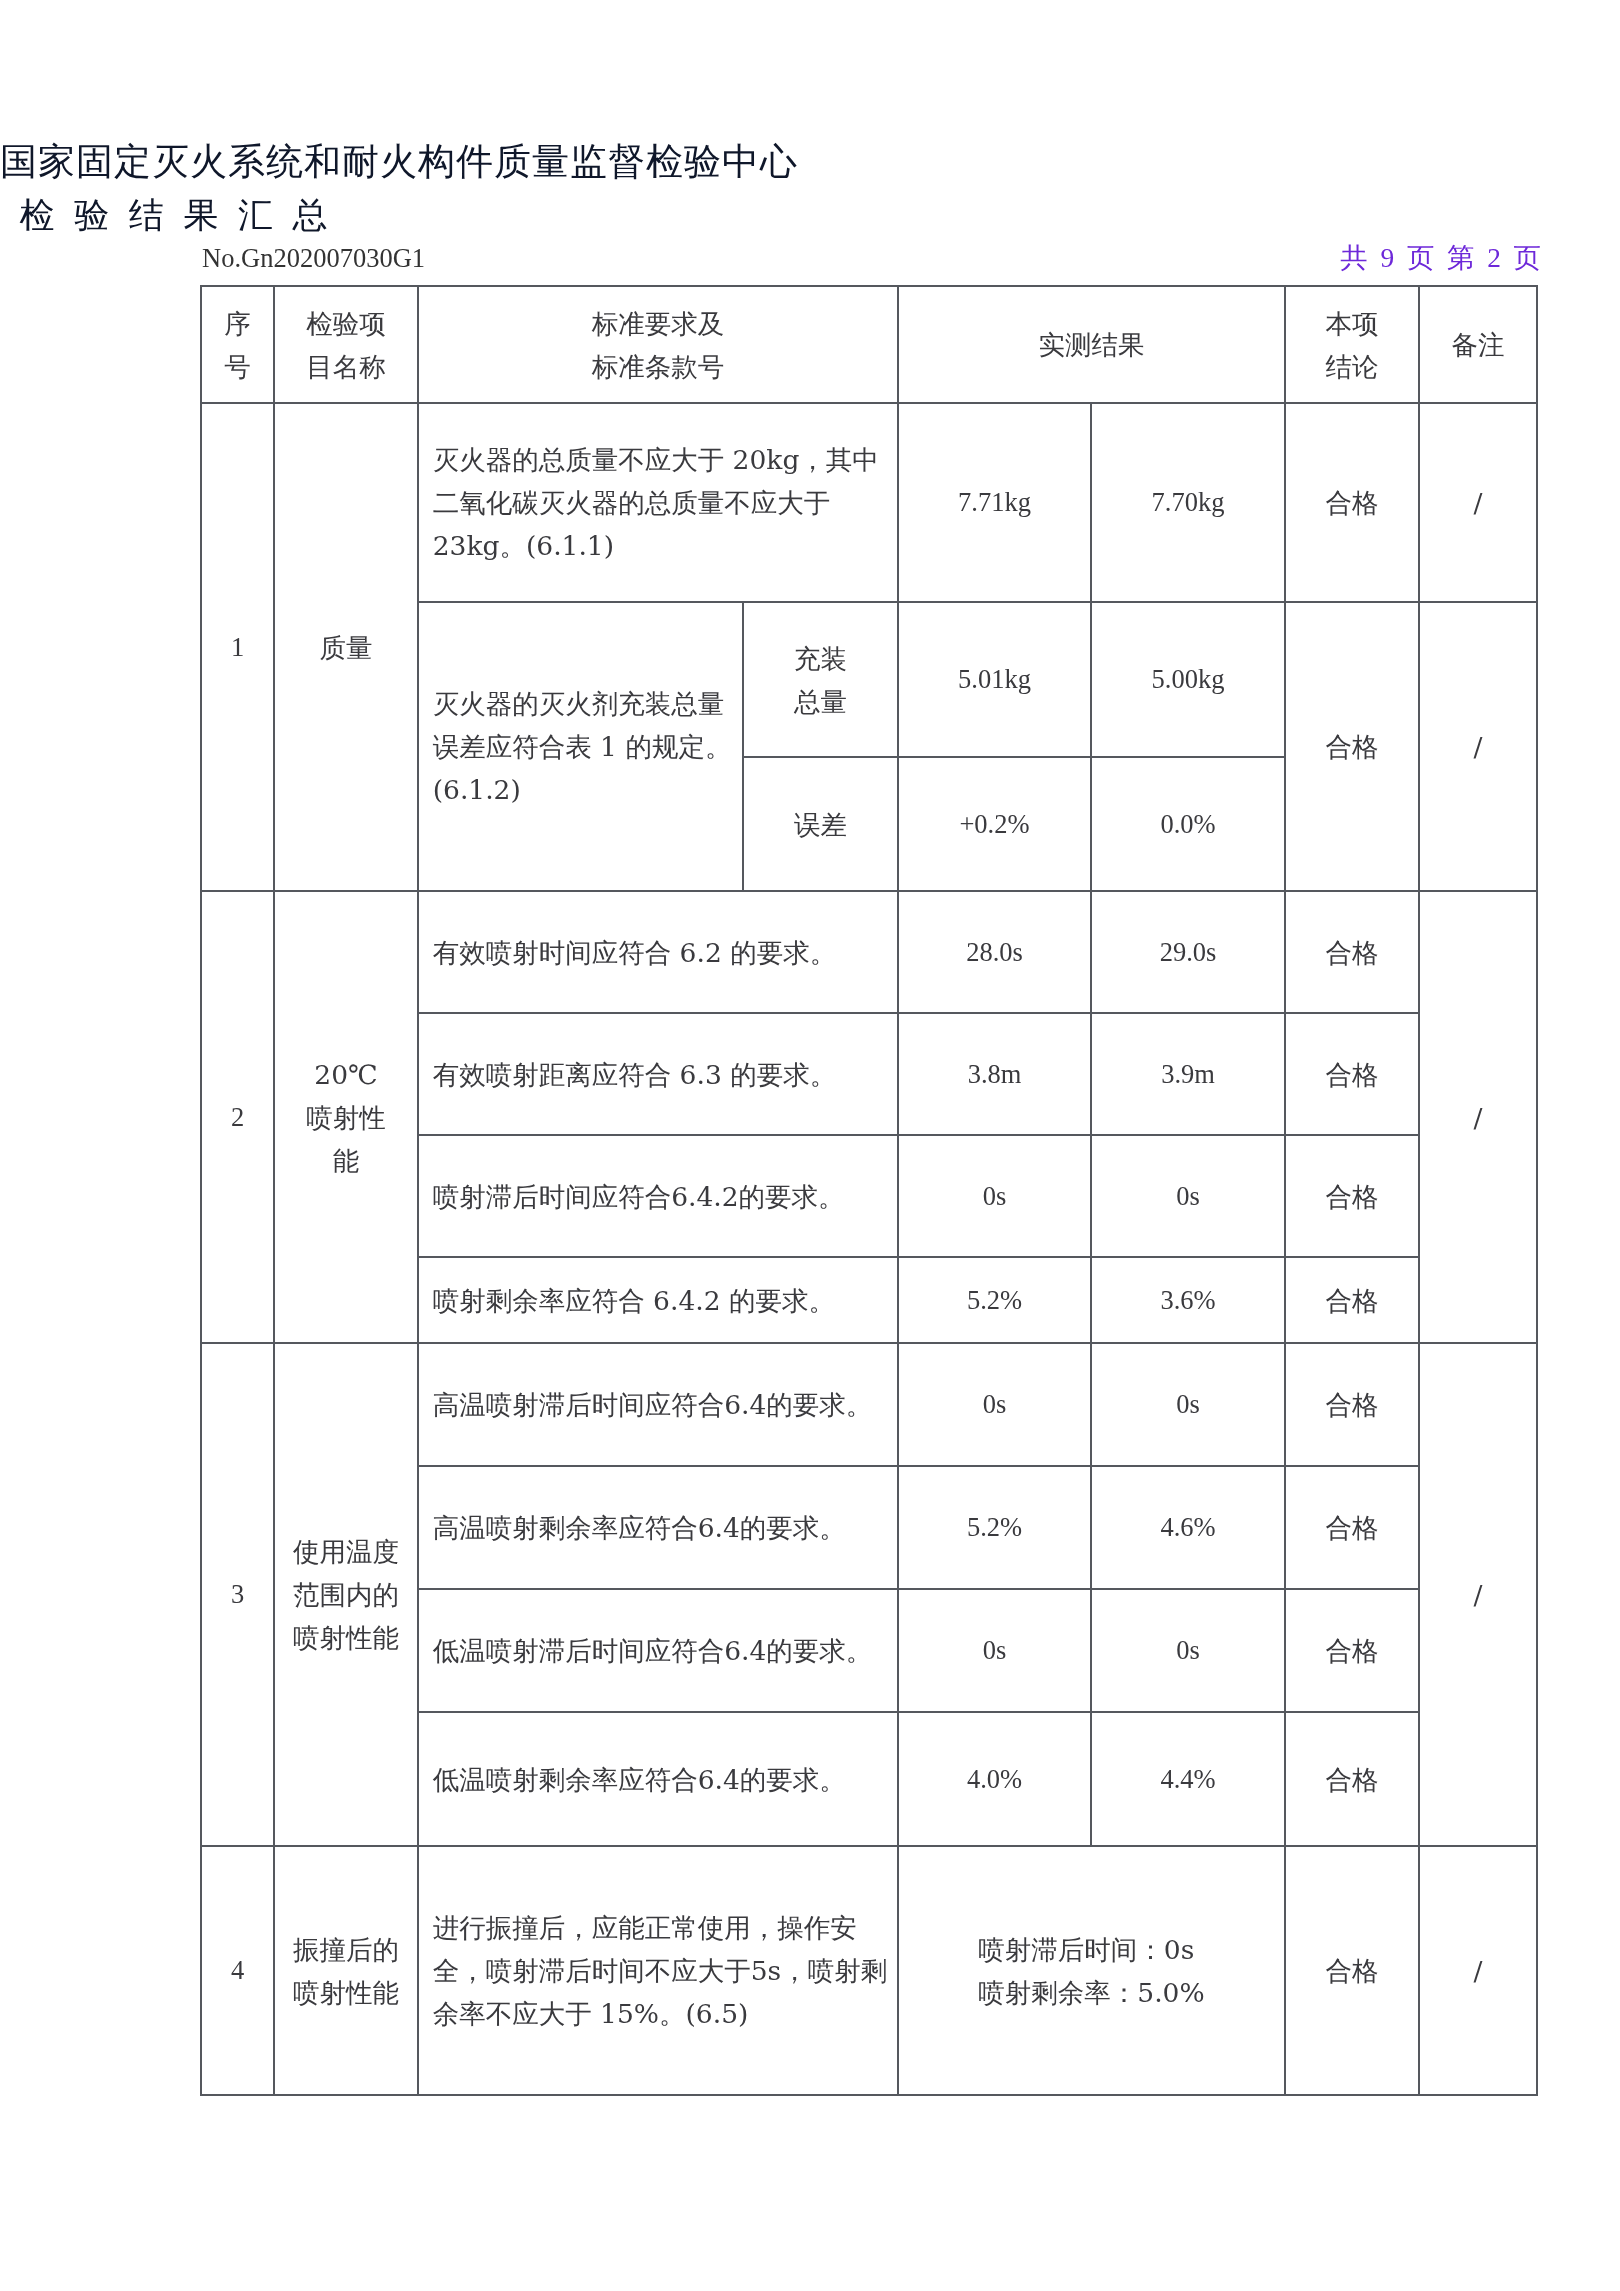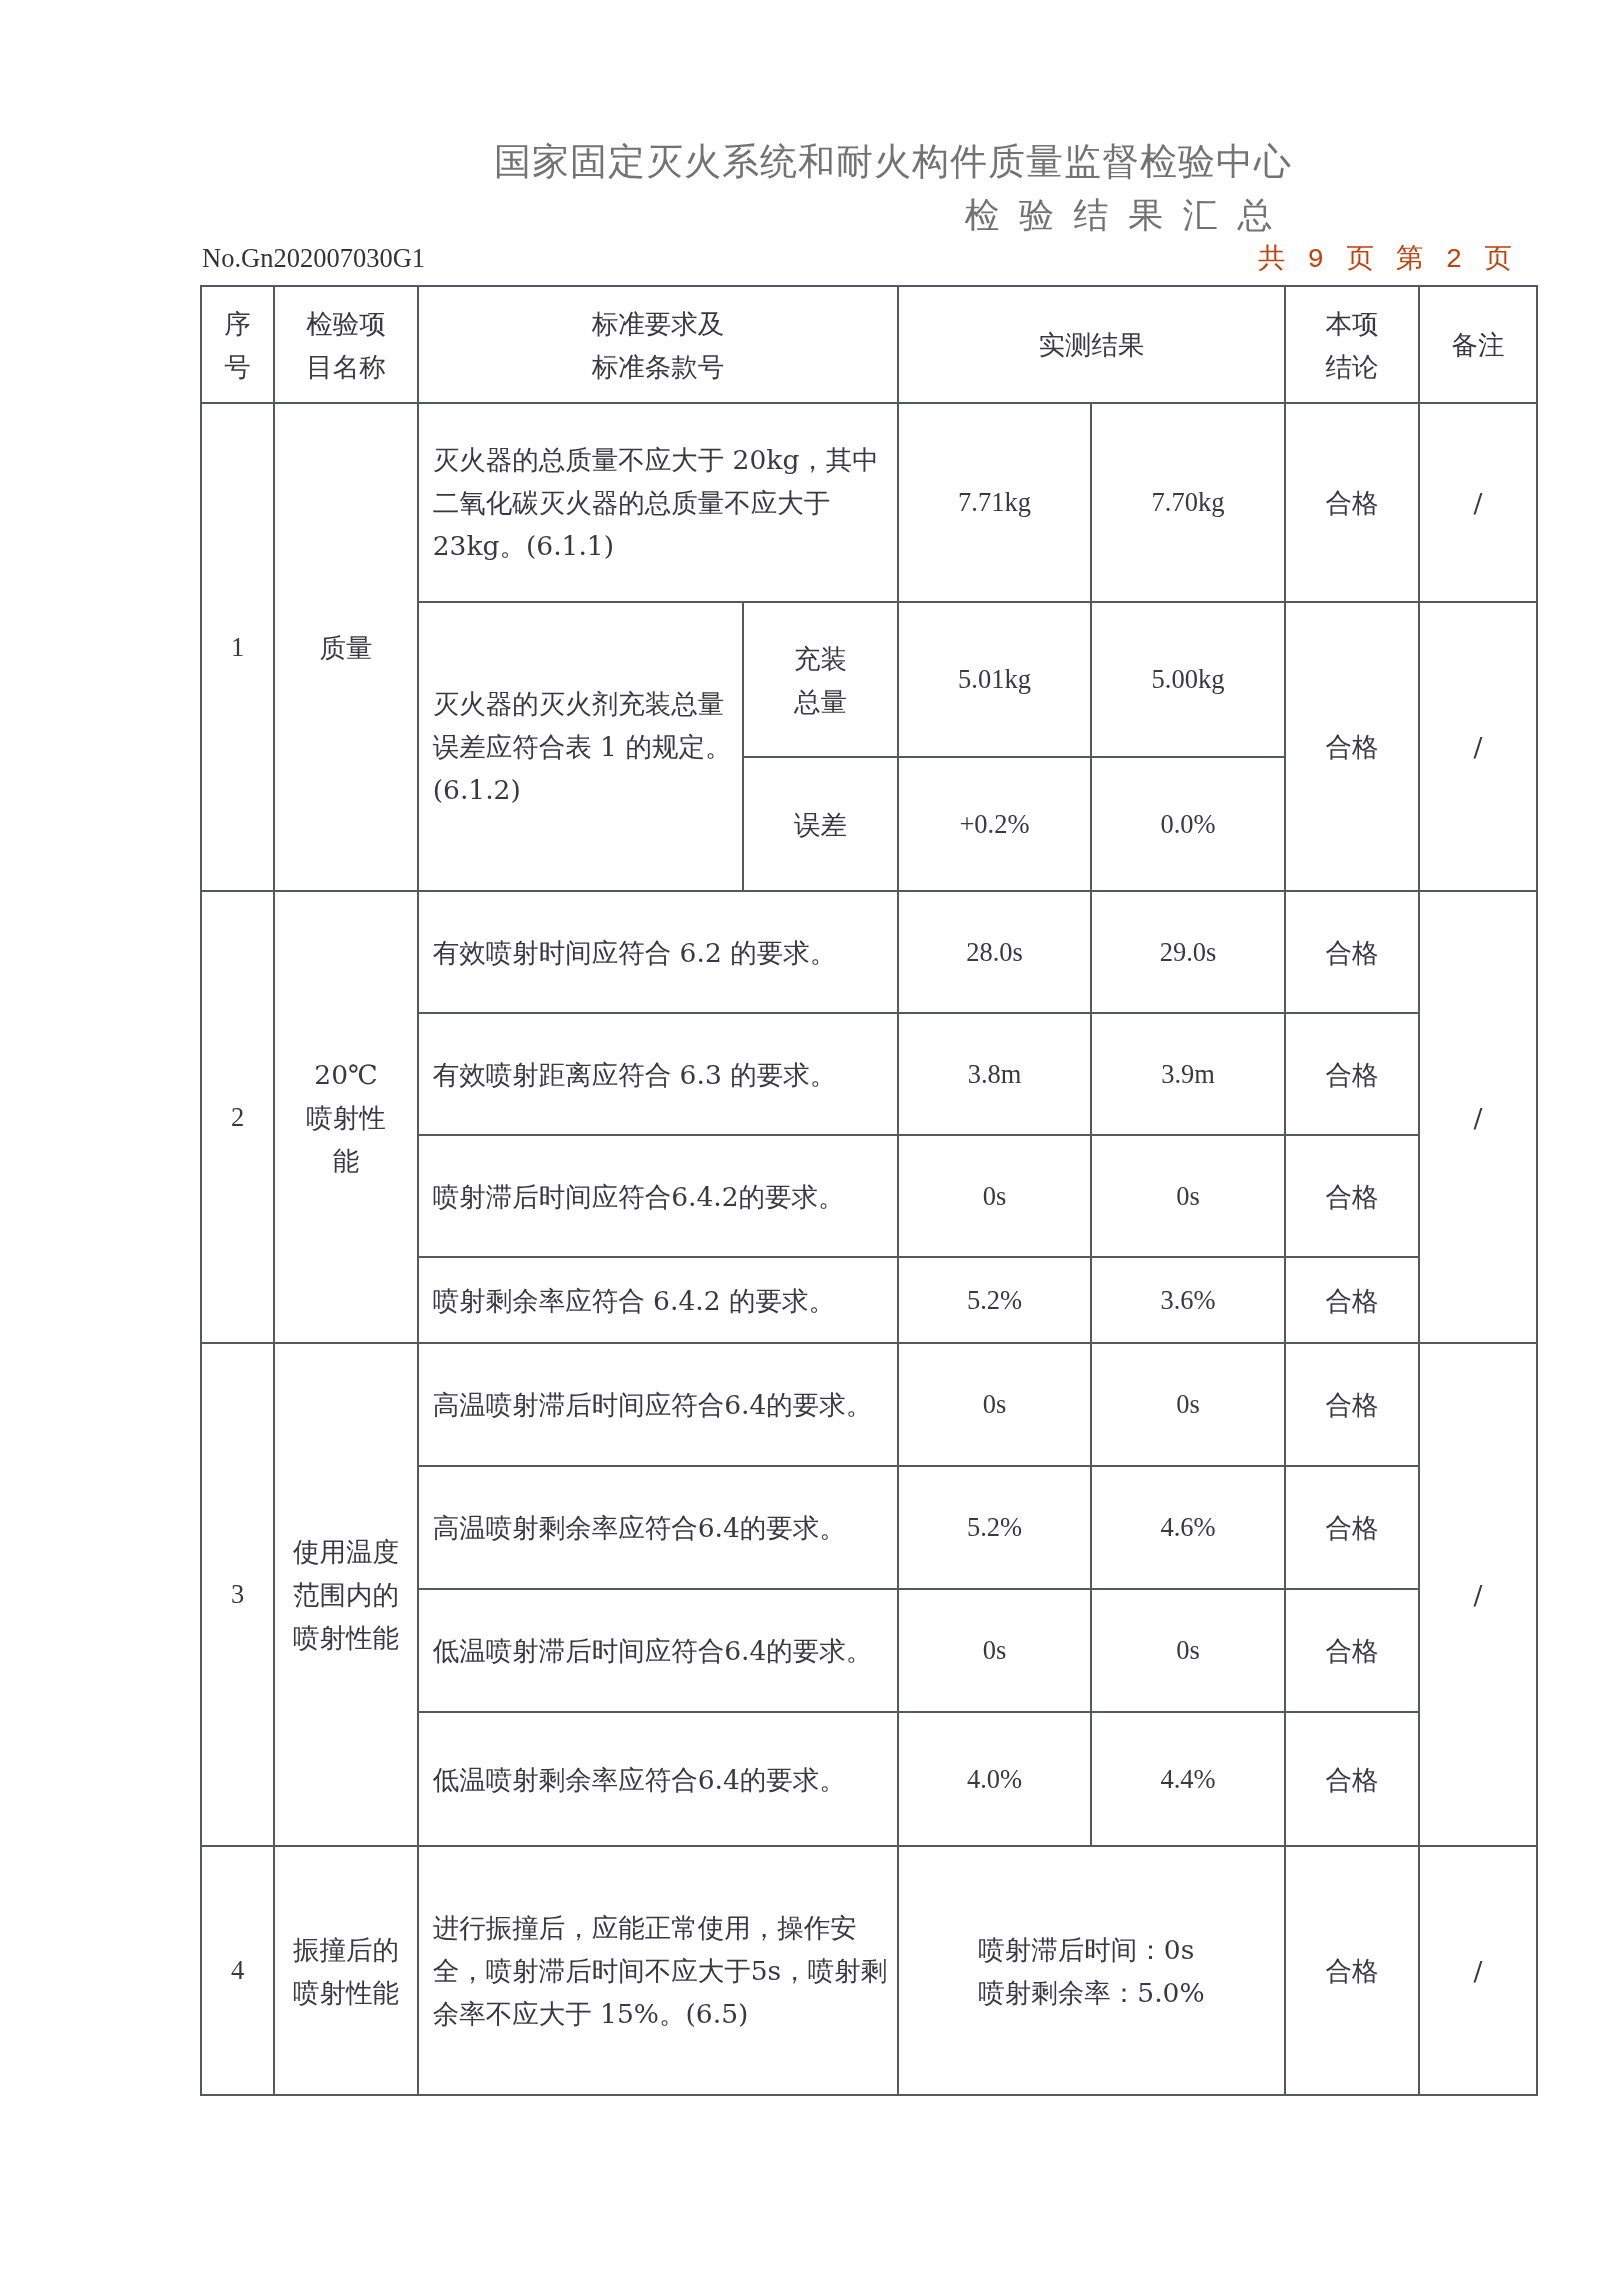--- a/index.html
+++ b/index.html
@@ -1,25 +1,25 @@
 <!DOCTYPE html>
 <html><head>
 <meta charset="utf-8">
 <style>
   html, body { margin: 0; padding: 0; background: #ffffff; }
   body { width: 1620px; height: 2292px; position: relative; overflow: hidden;
          font-family: "DejaVu Serif", "Liberation Serif", serif; color: #333336; }
-  .title { position: absolute; left: 0; width: 1292px; text-align: right;
-           font-family: "DejaVu Sans", "Liberation Sans", sans-serif; color: #737373; }
+  .title { position: absolute; left: 0; width: 1292px; text-align: left;
+           font-family: "DejaVu Sans", "Liberation Sans", sans-serif; color: #0f172a; }
   .title.main { top: 137px; font-size: 37px; letter-spacing: 1px; }
   .title.sub { top: 192px; font-size: 35px; letter-spacing: 19.6px; padding-left: 19.6px; box-sizing: border-box; }
   .report-no { position: absolute; left: 202px; top: 243px; font-size: 26.5px;
                font-family: "Liberation Serif", serif; color: #333; }
-  .page-info { position: absolute; right: 108px; top: 240px; font-size: 27.4px;
-               font-family: Liberation Mono, monospace; color: #c2410c; word-spacing: 5.9px; }
+  .page-info { position: absolute; right: 79px; top: 240px; font-size: 27.4px;
+               font-family: Liberation Serif, serif; color: #6d28d9; word-spacing: 5.9px; }
   table.grid { position: absolute; left: 200px; top: 285px; width: 1336px;
                border-collapse: collapse; table-layout: fixed; }
   table.grid td { border: 2.5px solid #55585e; text-align: center; vertical-align: middle;
                   font-size: 26.5px; line-height: 43px; padding: 0; color: #3a3a3e; }
   td.req { text-align: left !important; padding: 0 9.8px 0 13.7px !important; border-radius: 13px; }
   td.hdr { line-height: 43px; }
   .num { font-family: "Liberation Serif", serif; font-size: 27.4px; margin-top: 13px; }
   .slash { font-size: 29px; color: #555; }
   .stack { display: inline-block; text-align: left; }
 </style>

